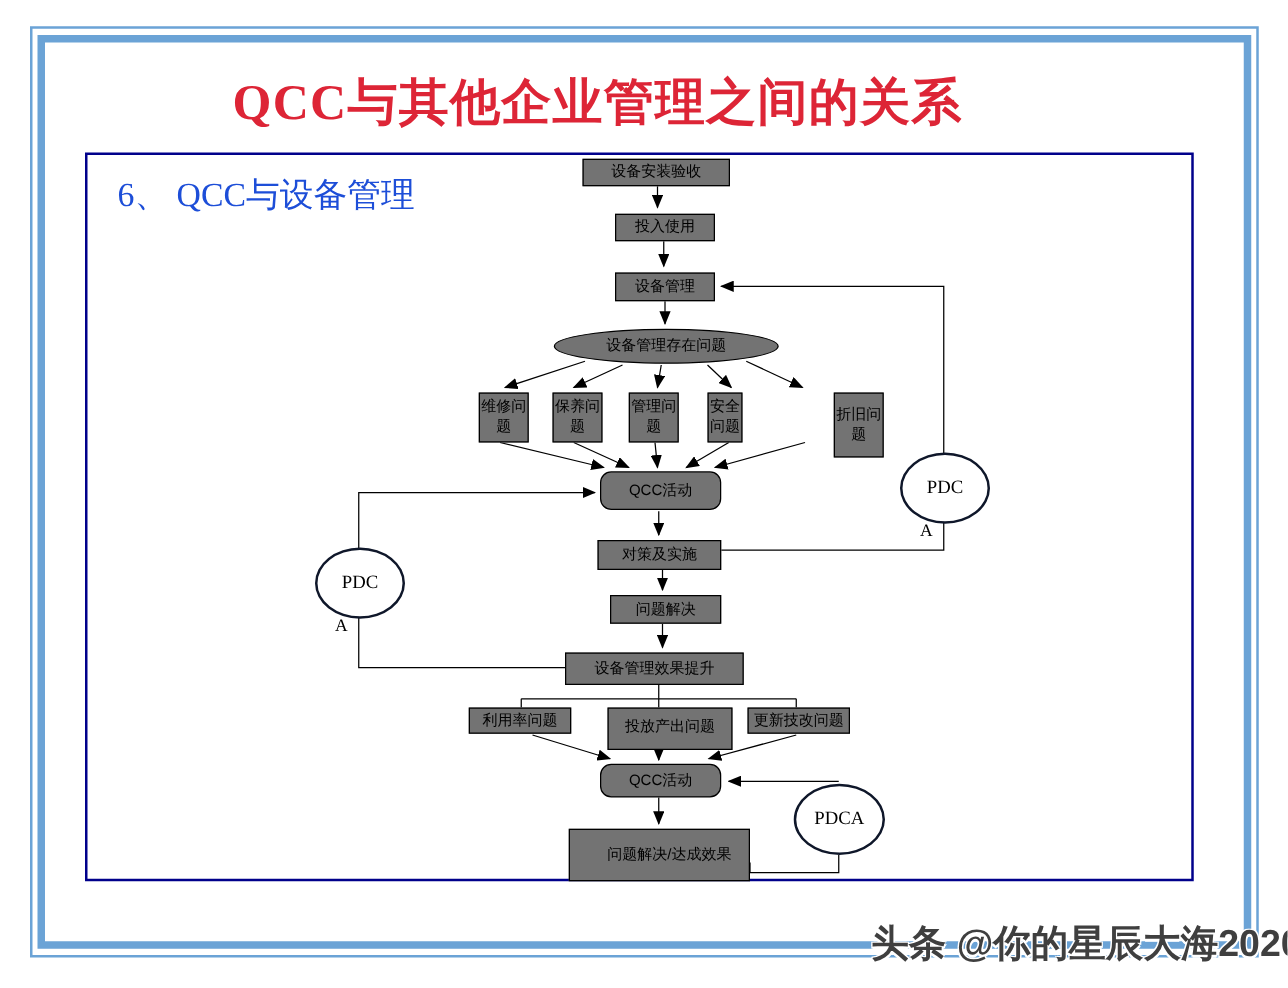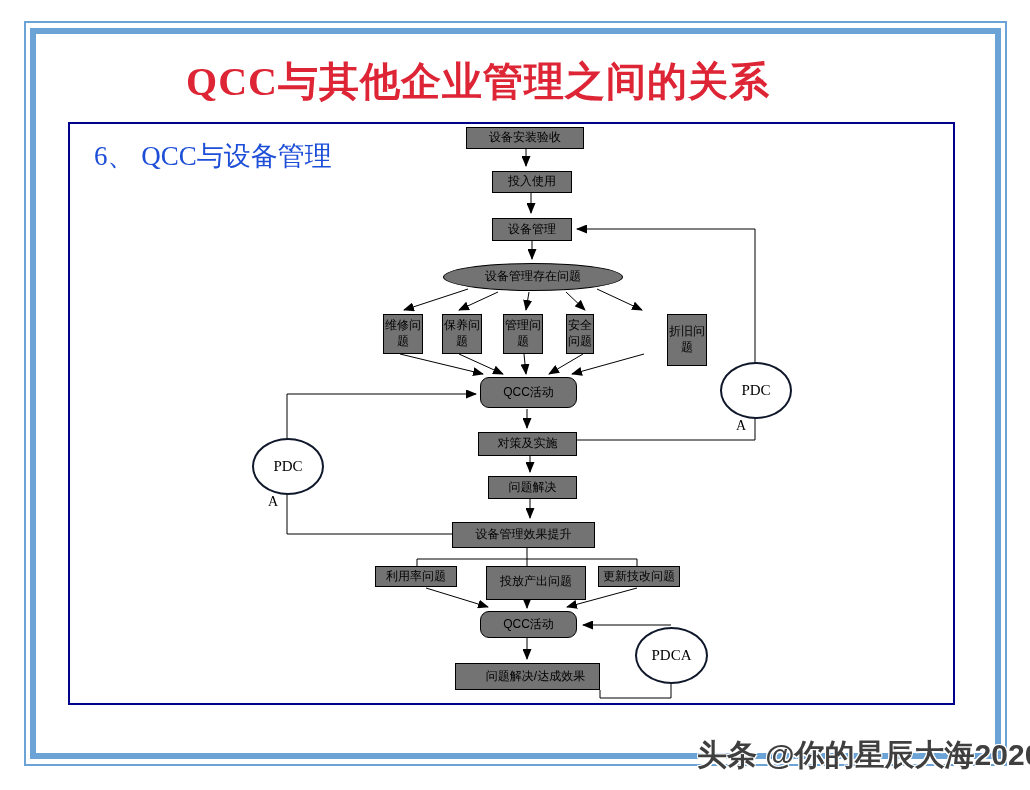--- a/index.html
+++ b/index.html
@@ -144,15 +144,15 @@
 <div class="abs node" style="left:488px;top:476px;width:89px;height:23px;">问题解决</div>
 
 <div class="abs node" style="left:436px;top:522px;width:143px;height:26px;margin-left:16px;">设备管理效果提升</div>
 
 <div class="abs node" style="left:375px;top:566px;width:82px;height:21px;">利用率问题</div>
 <div class="abs node" style="left:486px;top:566px;width:100px;height:34px;font-family:Liberation Mono, monospace;">投放产出问题</div>
 <div class="abs node" style="left:598px;top:566px;width:82px;height:21px;">更新技改问题</div>
 
 <div class="abs node rounded" style="left:480px;top:611px;width:97px;height:27px;">QCC活动</div>
 
-<div class="abs node" style="left:455px;top:663px;width:145px;height:27px;padding-left:16px;">问题解决/达成效果</div>
+<div class="abs node" style="left:455px;top:663px;width:145px;height:42px;padding-left:16px;">问题解决/达成效果</div>
 
 <div class="abs" id="watermark">头条 @你的星辰大海2020</div>
 
 </body></html>

